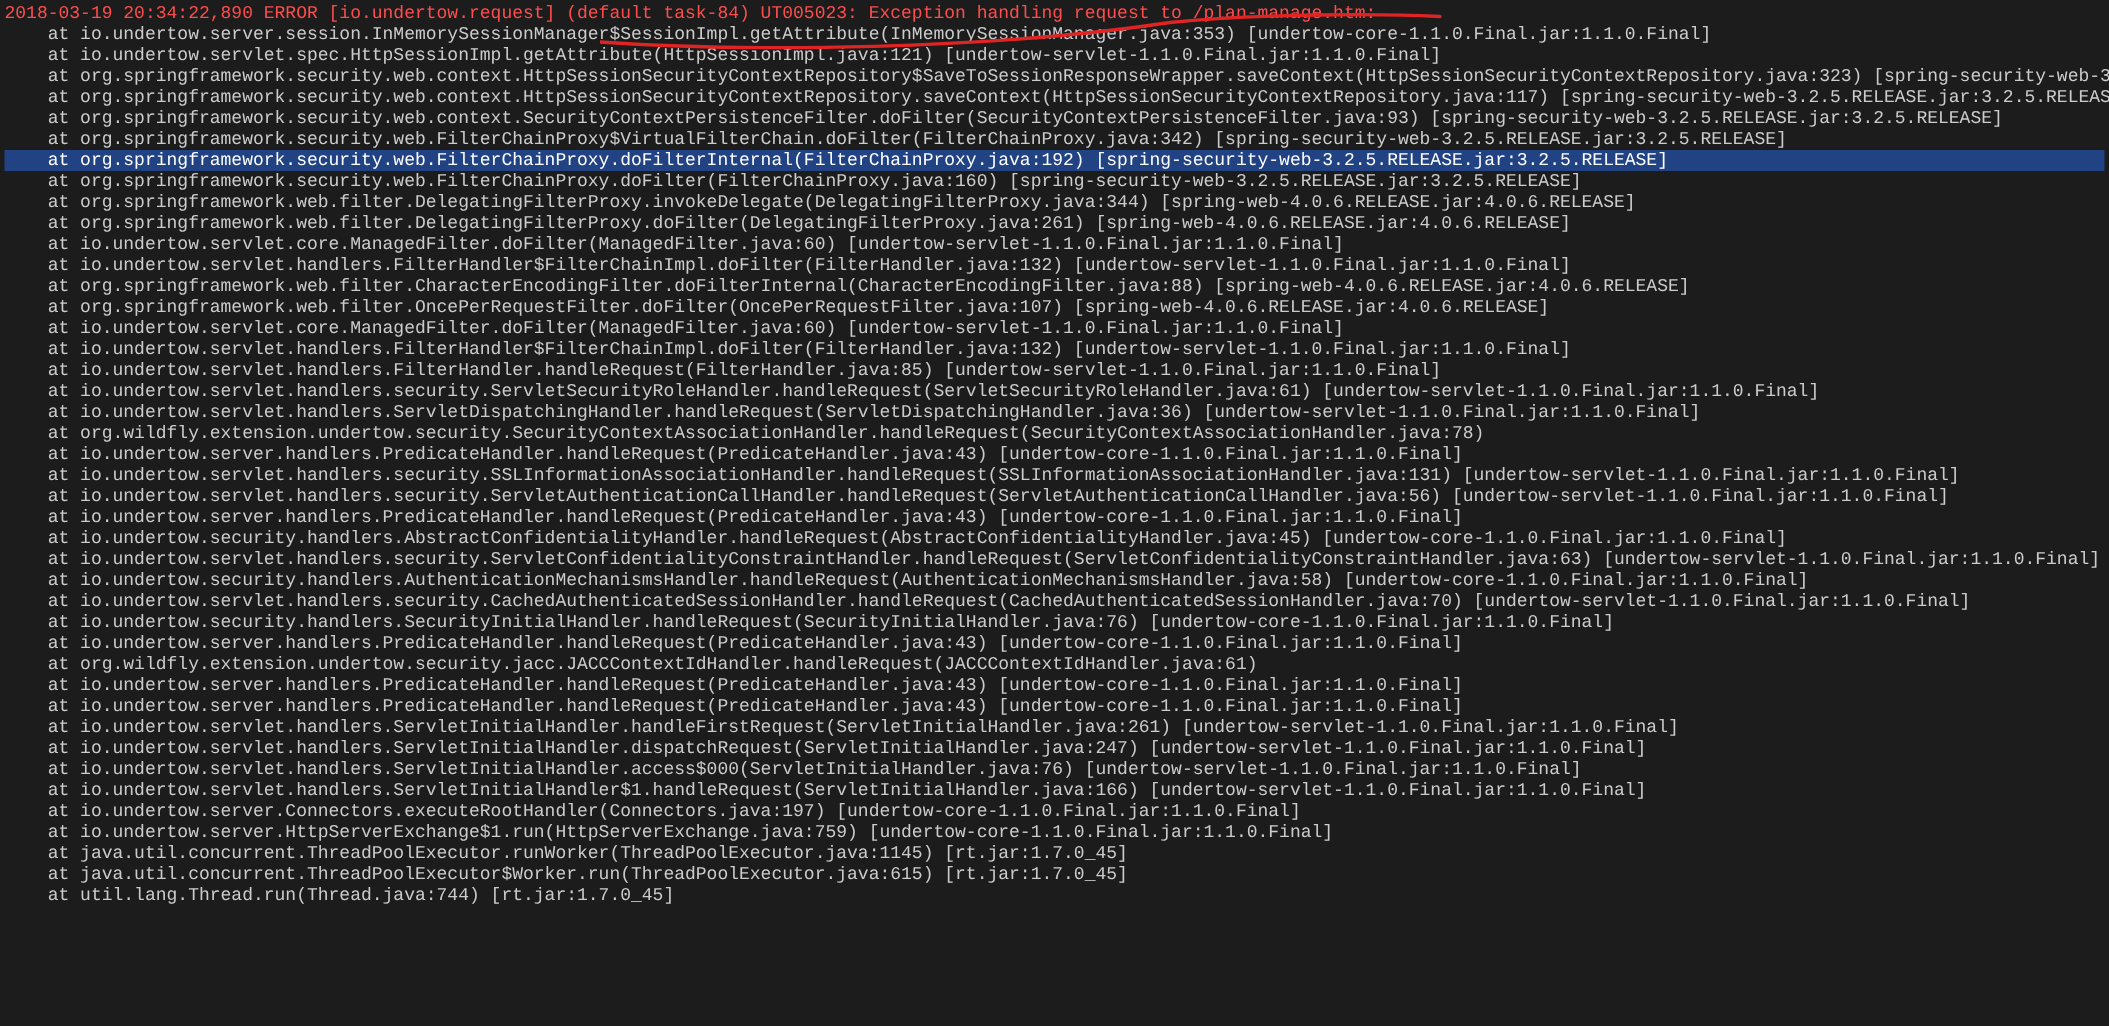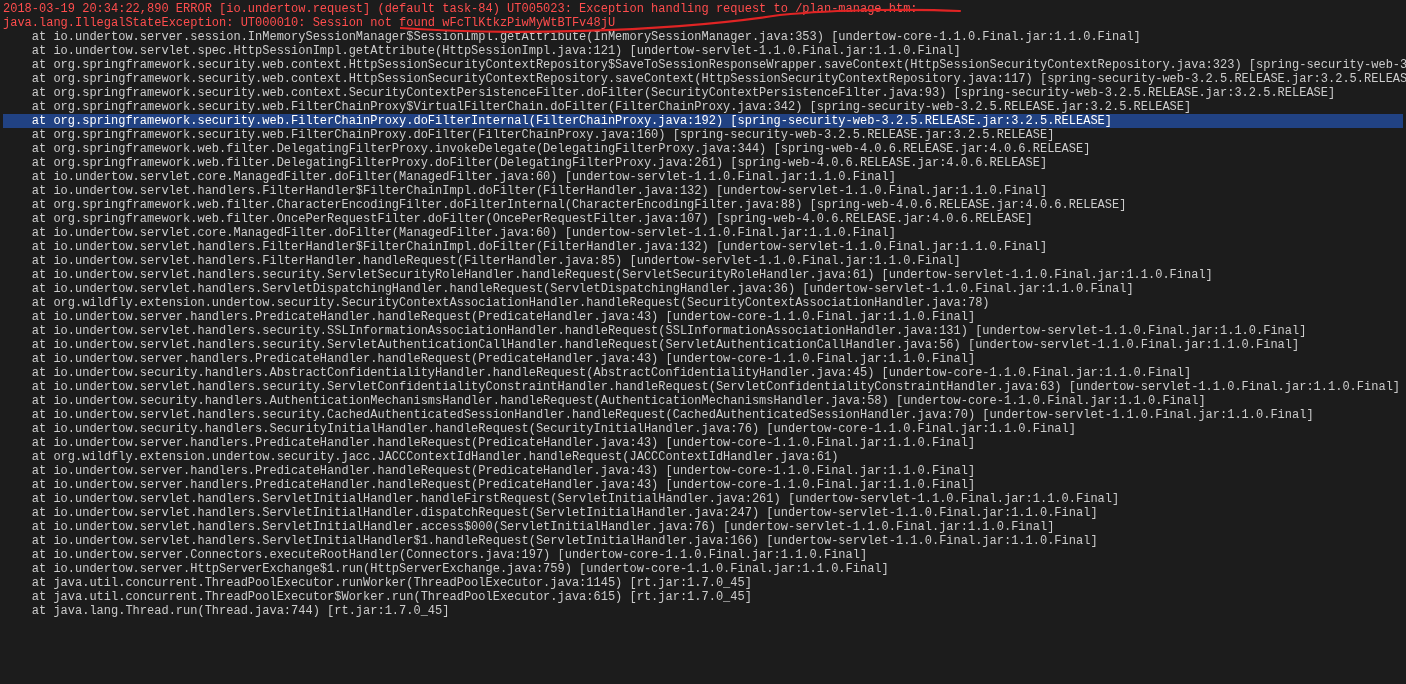--- a/index.html
+++ b/index.html
@@ -35,21 +35,20 @@
   }
   .annot svg {
     display: block;
   }
 </style>
 </head>
 <body>
 
 <div class="log">
   <div class="line red">2018-03-19 20:34:22,890 ERROR [io.undertow.request] (default task-84) UT005023: Exception handling request to /plan-manage.htm:</div>
-  <div class="line red">java.lang.IllegalStateException: UT000010: Session not found wFcTlKtkzPiwMyWtBTFv48jU</div>
   <div id="stack-container">
       <div class="line">    at io.undertow.server.session.InMemorySessionManager$SessionImpl.getAttribute(InMemorySessionManager.java:353) [undertow-core-1.1.0.Final.jar:1.1.0.Final]</div>
       <div class="line">    at io.undertow.servlet.spec.HttpSessionImpl.getAttribute(HttpSessionImpl.java:121) [undertow-servlet-1.1.0.Final.jar:1.1.0.Final]</div>
       <div class="line">    at org.springframework.security.web.context.HttpSessionSecurityContextRepository$SaveToSessionResponseWrapper.saveContext(HttpSessionSecurityContextRepository.java:323) [spring-security-web-3.2.5.RELEASE.jar:3.2.5.RELEASE]</div>
       <div class="line">    at org.springframework.security.web.context.HttpSessionSecurityContextRepository.saveContext(HttpSessionSecurityContextRepository.java:117) [spring-security-web-3.2.5.RELEASE.jar:3.2.5.RELEASE]</div>
       <div class="line">    at org.springframework.security.web.context.SecurityContextPersistenceFilter.doFilter(SecurityContextPersistenceFilter.java:93) [spring-security-web-3.2.5.RELEASE.jar:3.2.5.RELEASE]</div>
       <div class="line">    at org.springframework.security.web.FilterChainProxy$VirtualFilterChain.doFilter(FilterChainProxy.java:342) [spring-security-web-3.2.5.RELEASE.jar:3.2.5.RELEASE]</div>
       <div class="line highlighted">    at org.springframework.security.web.FilterChainProxy.doFilterInternal(FilterChainProxy.java:192) [spring-security-web-3.2.5.RELEASE.jar:3.2.5.RELEASE]</div>
       <div class="line">    at org.springframework.security.web.FilterChainProxy.doFilter(FilterChainProxy.java:160) [spring-security-web-3.2.5.RELEASE.jar:3.2.5.RELEASE]</div>
       <div class="line">    at org.springframework.web.filter.DelegatingFilterProxy.invokeDelegate(DelegatingFilterProxy.java:344) [spring-web-4.0.6.RELEASE.jar:4.0.6.RELEASE]</div>
@@ -78,21 +77,21 @@
       <div class="line">    at io.undertow.server.handlers.PredicateHandler.handleRequest(PredicateHandler.java:43) [undertow-core-1.1.0.Final.jar:1.1.0.Final]</div>
       <div class="line">    at io.undertow.server.handlers.PredicateHandler.handleRequest(PredicateHandler.java:43) [undertow-core-1.1.0.Final.jar:1.1.0.Final]</div>
       <div class="line">    at io.undertow.servlet.handlers.ServletInitialHandler.handleFirstRequest(ServletInitialHandler.java:261) [undertow-servlet-1.1.0.Final.jar:1.1.0.Final]</div>
       <div class="line">    at io.undertow.servlet.handlers.ServletInitialHandler.dispatchRequest(ServletInitialHandler.java:247) [undertow-servlet-1.1.0.Final.jar:1.1.0.Final]</div>
       <div class="line">    at io.undertow.servlet.handlers.ServletInitialHandler.access$000(ServletInitialHandler.java:76) [undertow-servlet-1.1.0.Final.jar:1.1.0.Final]</div>
       <div class="line">    at io.undertow.servlet.handlers.ServletInitialHandler$1.handleRequest(ServletInitialHandler.java:166) [undertow-servlet-1.1.0.Final.jar:1.1.0.Final]</div>
       <div class="line">    at io.undertow.server.Connectors.executeRootHandler(Connectors.java:197) [undertow-core-1.1.0.Final.jar:1.1.0.Final]</div>
       <div class="line">    at io.undertow.server.HttpServerExchange$1.run(HttpServerExchange.java:759) [undertow-core-1.1.0.Final.jar:1.1.0.Final]</div>
       <div class="line">    at java.util.concurrent.ThreadPoolExecutor.runWorker(ThreadPoolExecutor.java:1145) [rt.jar:1.7.0_45]</div>
       <div class="line">    at java.util.concurrent.ThreadPoolExecutor$Worker.run(ThreadPoolExecutor.java:615) [rt.jar:1.7.0_45]</div>
-      <div class="line">    at java.lang.Thread.run(Thread.java:744) [rt.jar:1.7.0_45]</div>
+      <div class="line">    at util.lang.Thread.run(Thread.java:744) [rt.jar:1.7.0_45]</div>
     </div>
 </div>
 
 <div class="annot" style="left:400px; top:3px;">
   <svg width="600" height="40">
     <path d="M 0 25 C 100 32, 260 30, 380 12 C 440 6, 520 6, 560 8" stroke="#e02424" stroke-width="2.2" fill="none" stroke-linecap="round"></path>
   </svg>
 </div>
 
 </body></html>

